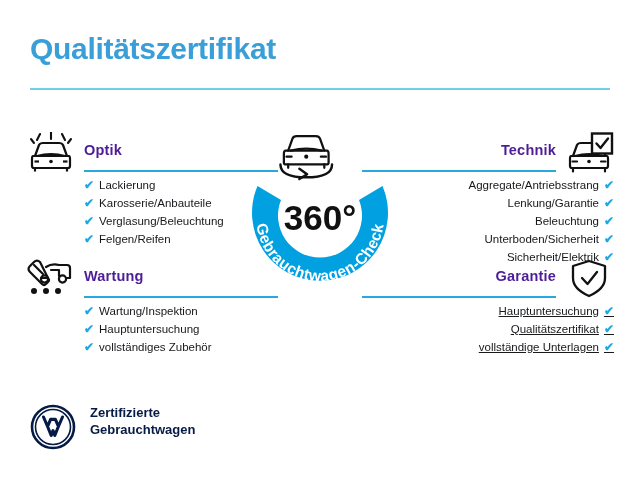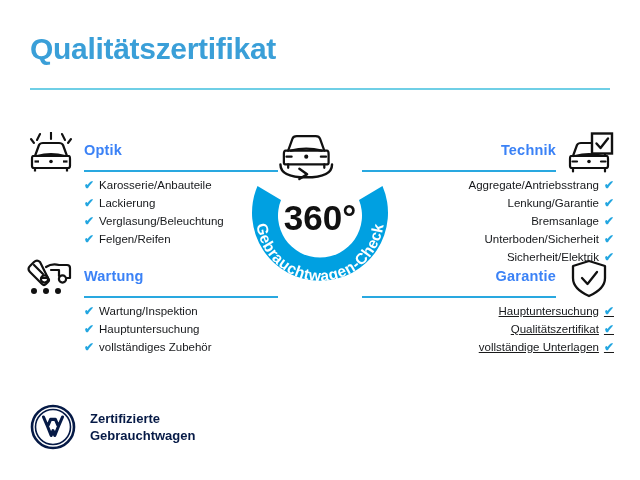--- a/index.html
+++ b/index.html
@@ -58,21 +58,21 @@
   }
   .quad-tl .quad-icon, .quad-bl .quad-icon { left: 0; }
   .quad-tr .quad-icon, .quad-br .quad-icon { right: 0; }
   .quad-icon svg { display: block; width: 100%; height: 100%; }
 
   .quad-title {
     position: absolute;
     top: 10px;
     font-size: 14.5px;
     font-weight: bold;
-    color: #3b82f6;
+    color: #4c1d95;
     letter-spacing: 0.2px;
   }
   .quad-tl .quad-title, .quad-bl .quad-title { left: 58px; }
   .quad-tr .quad-title, .quad-br .quad-title { right: 58px; }
 
   .quad-underline {
     position: absolute;
     top: 38px;
     height: 2px;
     background: #29a8e0;
@@ -112,21 +112,21 @@
     height: 178px;
   }
   .badge svg { display: block; width: 100%; height: 100%; }
 
   
   .footer {
     position: absolute;
     left: 30px;
     top: 404px;
     display: flex;
-    align-items: center;
+    align-items: flex-start;
   }
   .vw-logo { width: 46px; height: 46px; }
   .vw-logo svg { display: block; width: 100%; height: 100%; }
   .footer-text {
     margin-left: 14px;
     font-size: 13px;
     font-weight: bold;
     line-height: 17px;
     color: #061a46;
   }
@@ -157,22 +157,22 @@
           <path d="M8.5 29.5 L13 29.5"></path>
           <path d="M37 29.5 L41.5 29.5"></path>
         </g>
         <circle cx="25" cy="29.5" r="1.8" fill="#111111"></circle>
       </svg>
     </span>
     <span class="quad-title">Optik</span>
     <span class="quad-underline"></span>
   </div>
   <ul class="quad-list">
+    <li><span class="check">✔</span><span>Lackierung</span></li>
     <li><span class="check">✔</span><span>Karosserie/Anbauteile</span></li>
-    <li><span class="check">✔</span><span>Lackierung</span></li>
     <li><span class="check">✔</span><span>Verglasung/Beleuchtung</span></li>
     <li><span class="check">✔</span><span>Felgen/Reifen</span></li>
   </ul>
 </div>
 
 <div class="quad quad-tr">
   <div class="quad-head">
     <span class="quad-icon">
       <svg viewBox="0 0 50 42">
         <g fill="none" stroke="#111111" stroke-width="2.2" stroke-linejoin="round" stroke-linecap="round">
@@ -189,21 +189,21 @@
         <rect x="28" y="1.5" width="20" height="20" fill="#ffffff" stroke="#111111" stroke-width="2.4"></rect>
         <path d="M32.5 11.5 L36.5 16 L44 6.5" fill="none" stroke="#111111" stroke-width="2.4" stroke-linecap="round" stroke-linejoin="round"></path>
       </svg>
     </span>
     <span class="quad-title">Technik</span>
     <span class="quad-underline"></span>
   </div>
   <ul class="quad-list">
     <li><span>Aggregate/Antriebsstrang</span><span class="check">✔</span></li>
     <li><span>Lenkung/Garantie</span><span class="check">✔</span></li>
-    <li><span>Bremsanlage</span><span class="check">✔</span></li>
+    <li><span>Beleuchtung</span><span class="check">✔</span></li>
     <li><span>Unterboden/Sicherheit</span><span class="check">✔</span></li>
     <li><span>Sicherheit/Elektrik</span><span class="check">✔</span></li>
   </ul>
 </div>
 
 <div class="quad quad-bl">
   <div class="quad-head">
     <span class="quad-icon">
       <svg viewBox="0 0 50 42">
         <g fill="none" stroke="#111111" stroke-width="2.2" stroke-linejoin="round" stroke-linecap="round">

